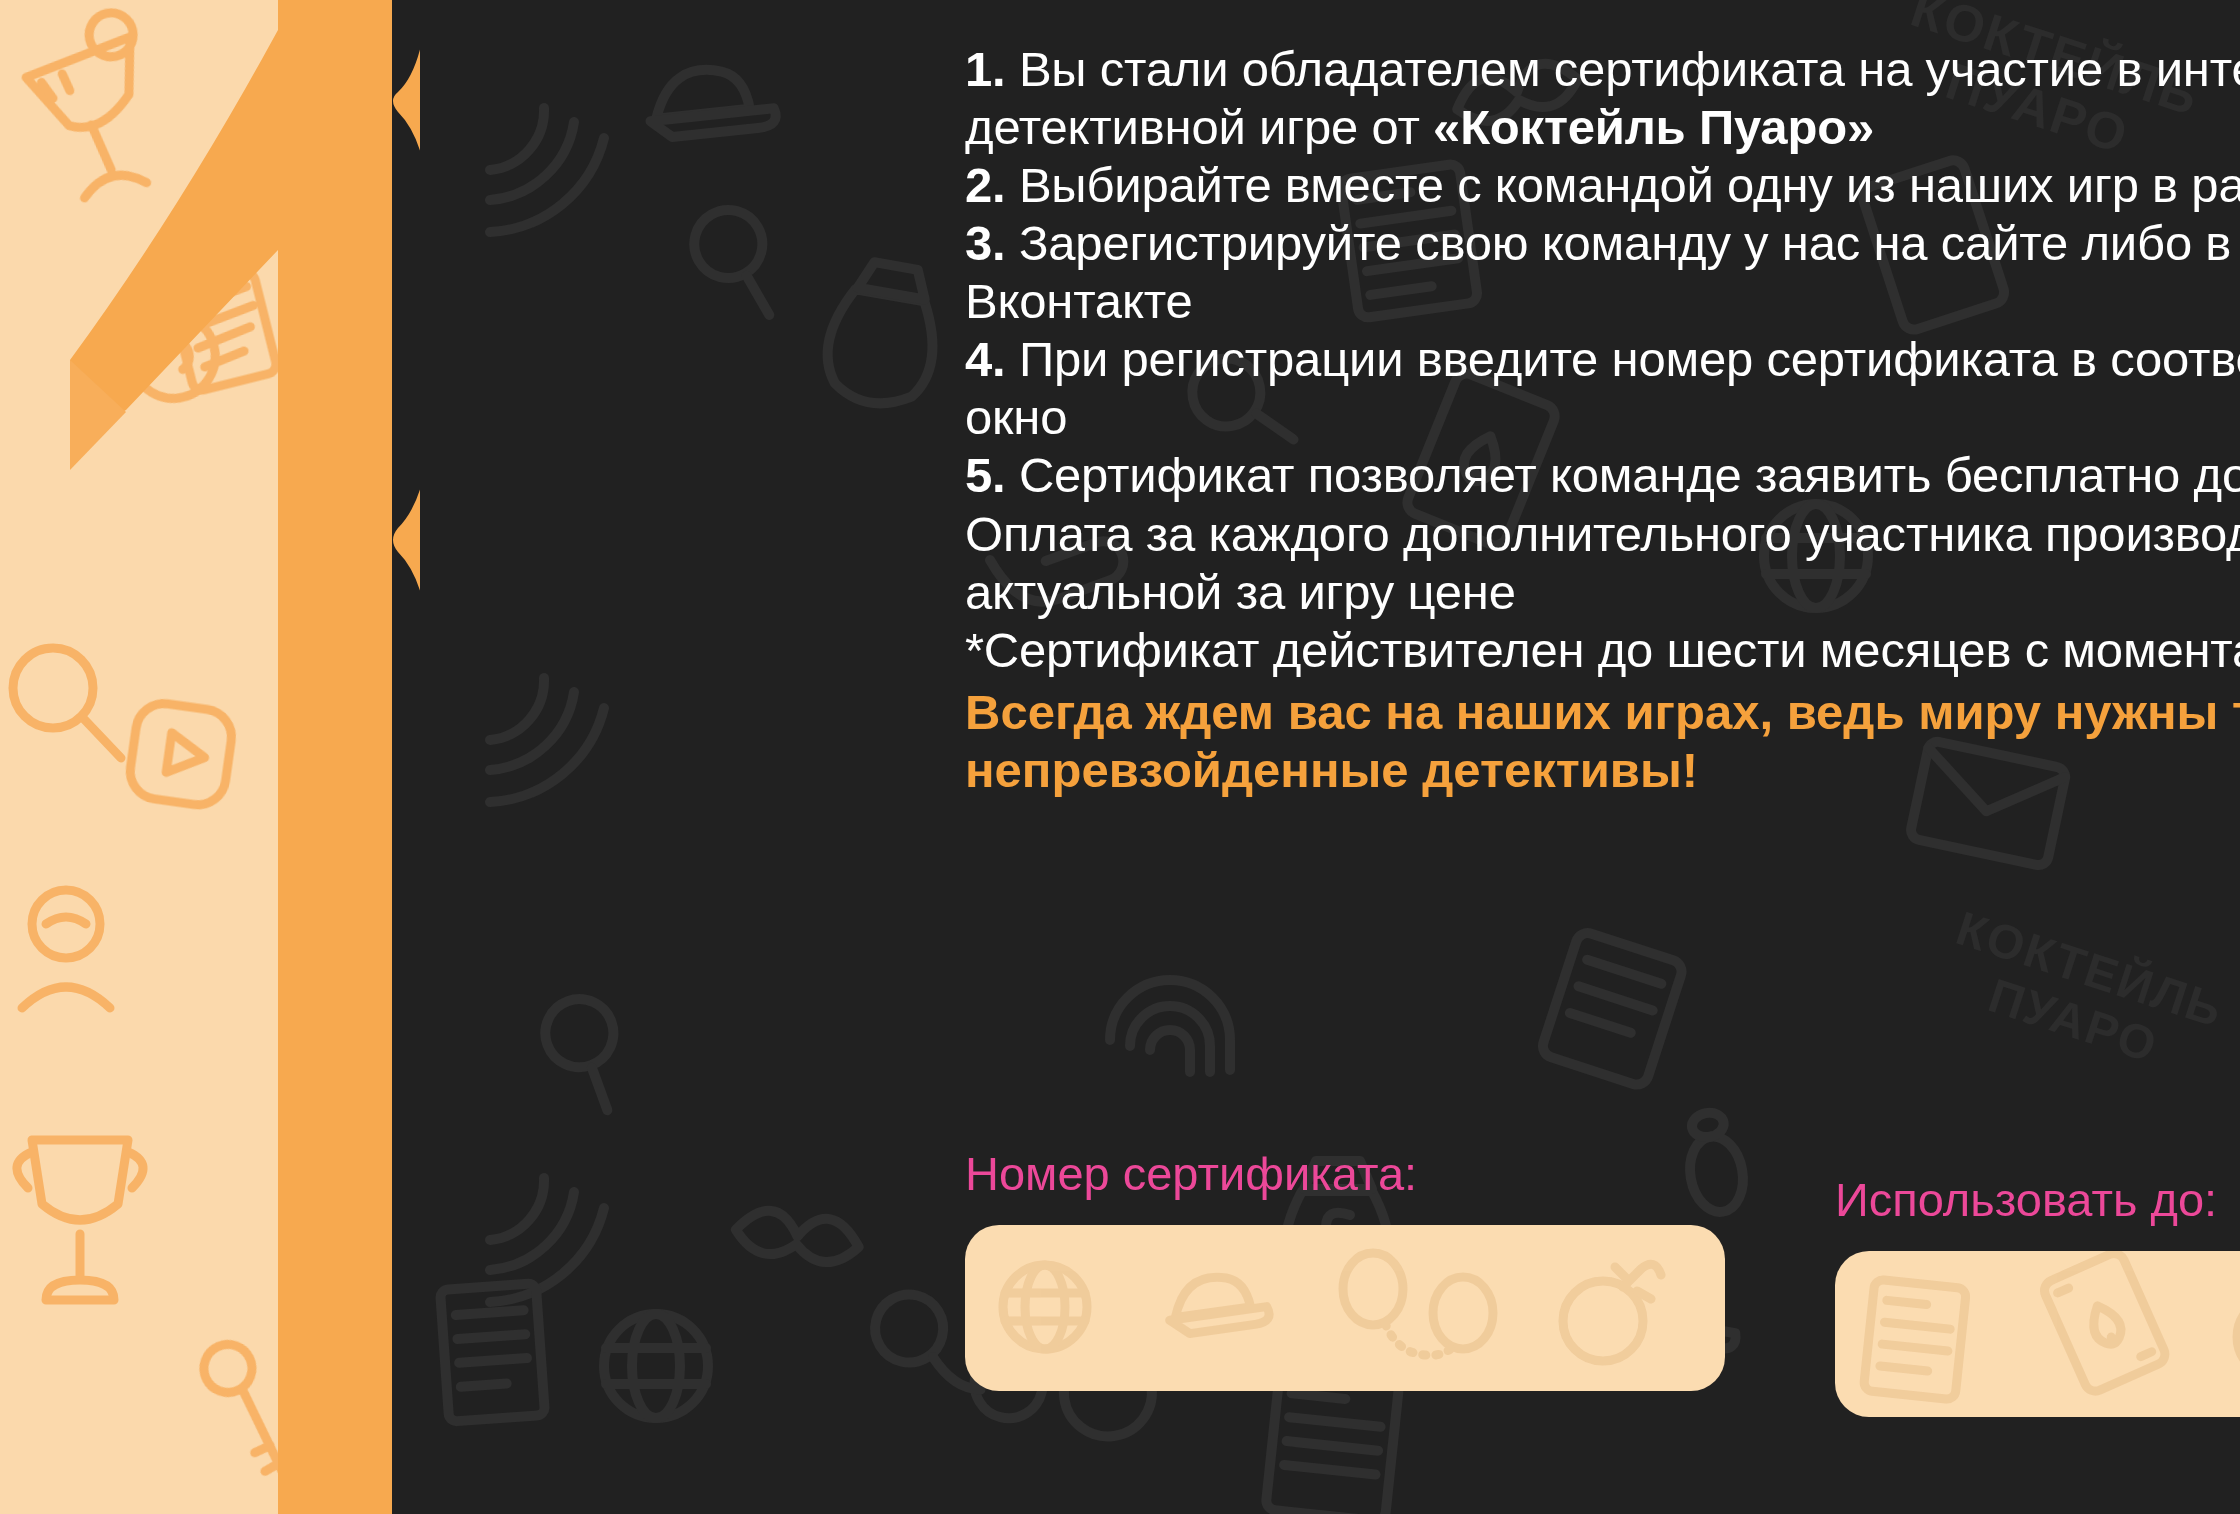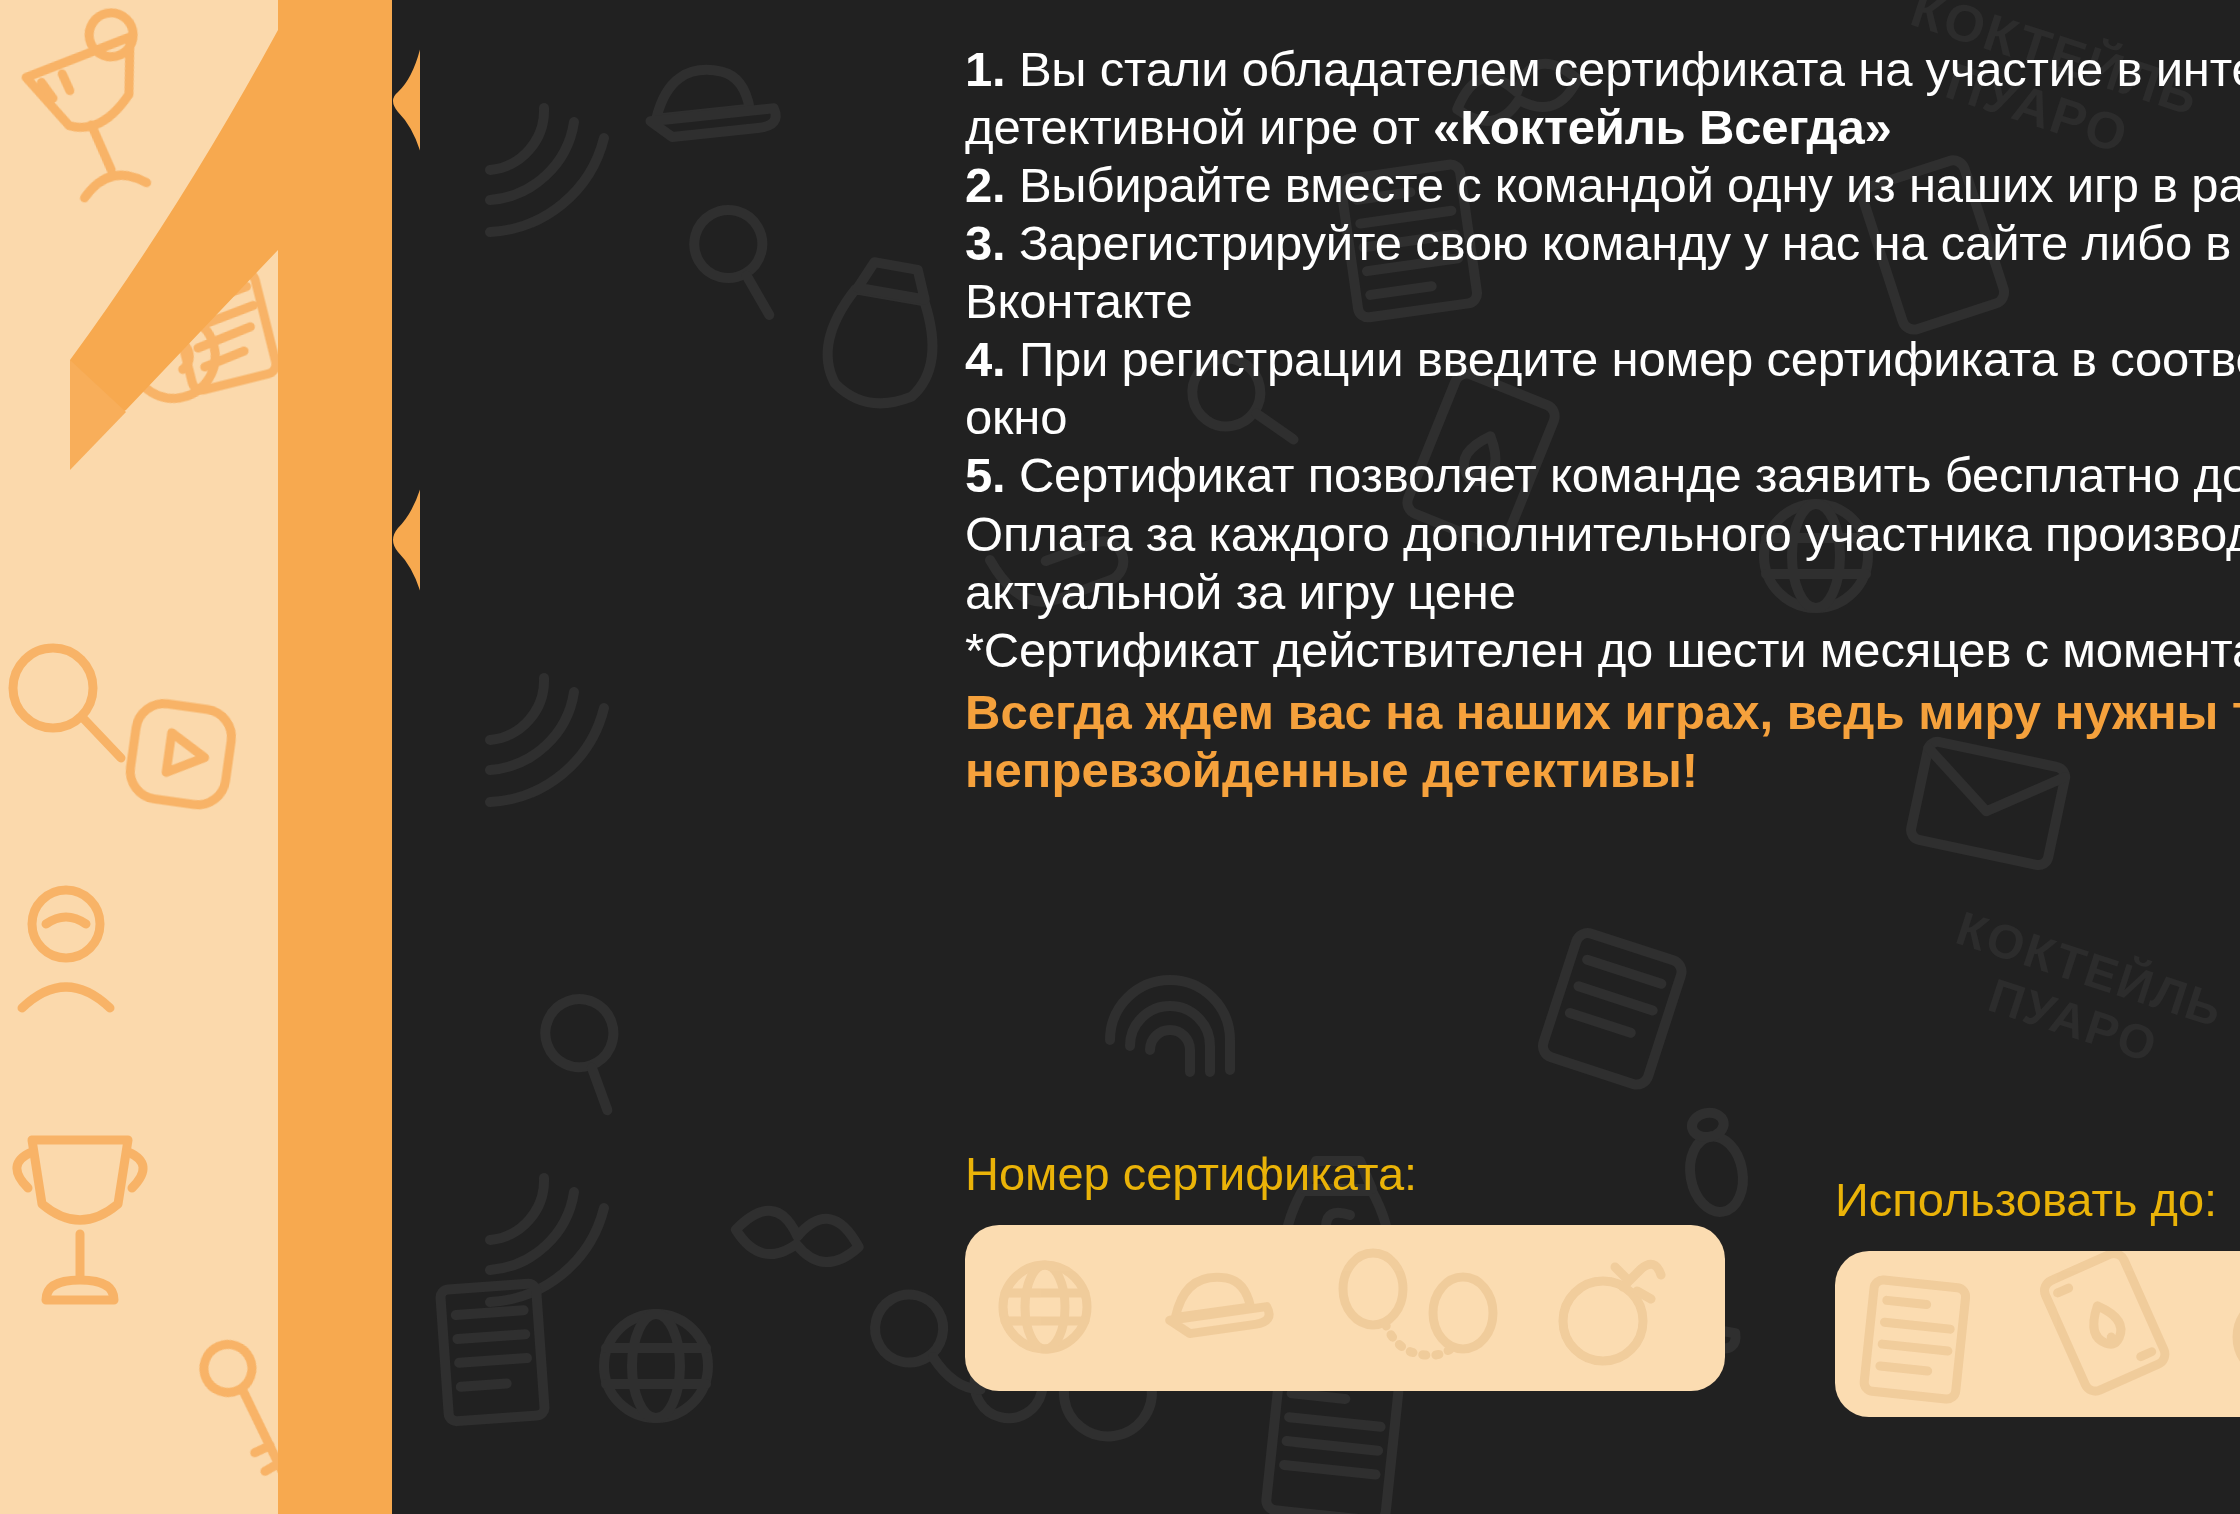--- a/index.html
+++ b/index.html
@@ -99,21 +99,21 @@
     left: 545px;
     top: 1150px;
     width: 1640px;
     height: 330px;
   }
   .field-group { position: absolute; }
   .field-group.left  { left: 0px;   top: 0px; width: 760px; }
   .field-group.right { left: 870px; top: 26px; width: 770px; }
 
   .field-label {
-    color: #eab308;
+    color: #ec4899;
     font-size: 47px;
     line-height: 1;
     white-space: nowrap;
   }
   .field-box {
     margin-top: 28px;
     height: 166px;
     border-radius: 34px;
     background: #fbdcb1;
     position: relative;
@@ -343,21 +343,21 @@
 
       <g transform="translate(2085,985) rotate(18)" fill="#2c2c2c">
         <text x="0" y="0" text-anchor="middle" font-family="Liberation Sans, sans-serif" font-size="48" font-weight="bold" letter-spacing="2">КОКТЕЙЛЬ</text>
         <text x="0" y="54" text-anchor="middle" font-family="Liberation Sans, sans-serif" font-size="48" font-weight="bold" letter-spacing="2">ПУАРО</text>
       </g>
     </svg>
 
     <div class="content">
       <div class="rules">
 
-        <p><b class="num">1.</b><span> Вы стали обладателем сертификата на участие в интеллектуально-детективной игре от </span><b>«Коктейль Всегда»</b></p>
+        <p><b class="num">1.</b><span> Вы стали обладателем сертификата на участие в интеллектуально-детективной игре от </span><b>«Коктейль Пуаро»</b></p>
 
         <p><b class="num">2.</b><span> Выбирайте вместе с командой одну из наших игр в расписании</span></p>
 
         <p><b class="num">3.</b><span> Зарегистрируйте свою команду у нас на сайте либо в группе Вконтакте</span></p>
 
         <p><b class="num">4.</b><span> При регистрации введите номер сертификата в соответствующее окно</span></p>
 
         <p><b class="num">5.</b><span> Сертификат позволяет команде заявить бесплатно до N человек. Оплата за каждого дополнительного участника производится по актуальной за игру цене</span></p>
 
         <p>*Сертификат действителен до шести месяцев с момента его вручения</p>

